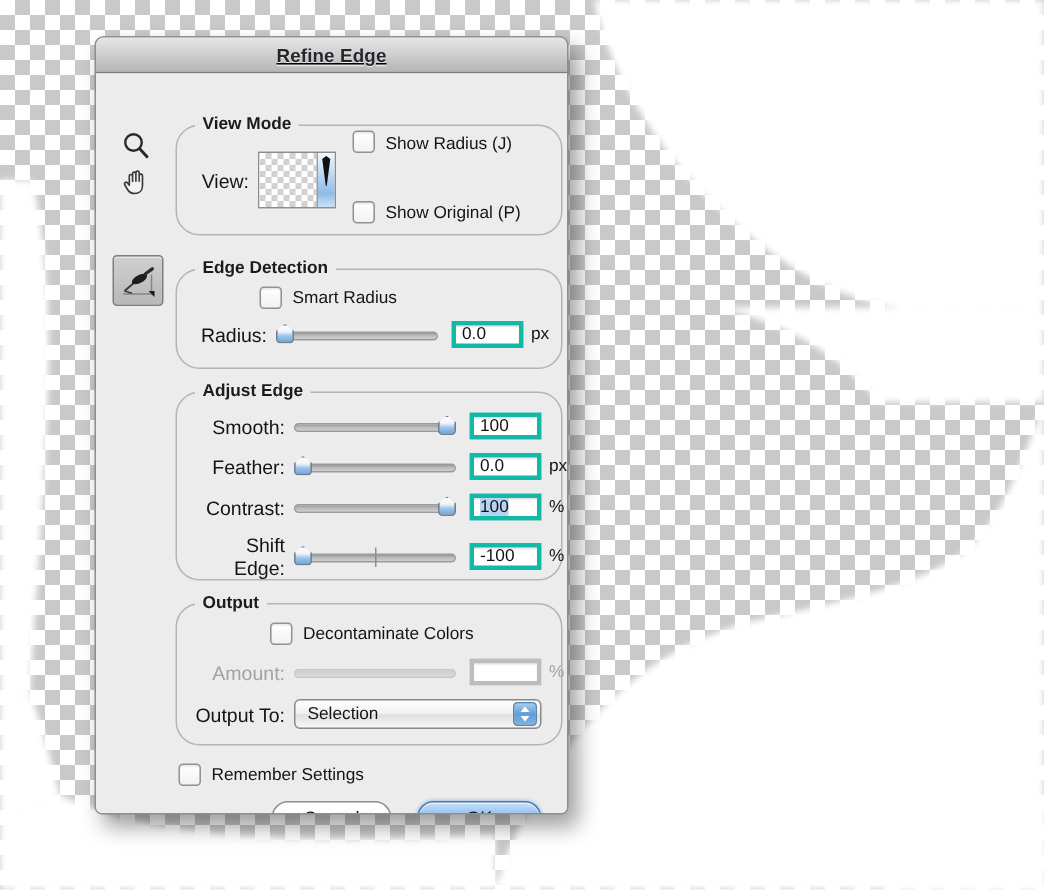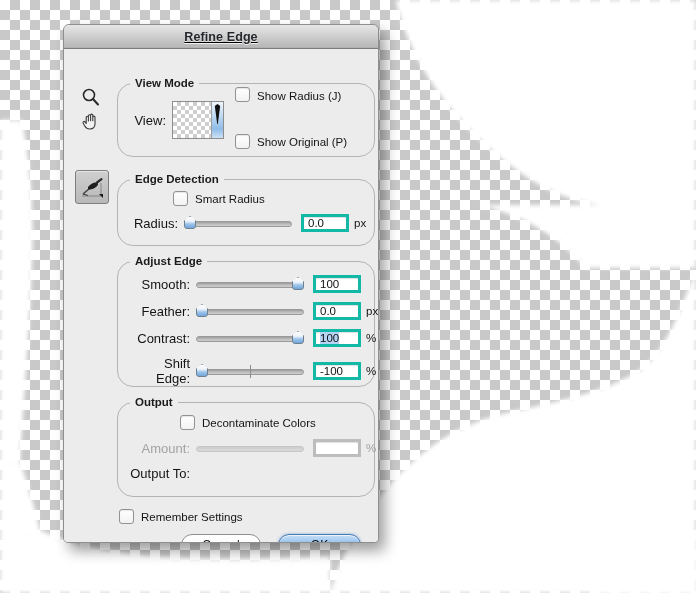--- a/index.html
+++ b/index.html
@@ -336,20 +336,29 @@
           <div class="track dim"></div>
         </div>
         <div class="field dim" style="margin-left:9px;">
           <span></span>
         </div>
         <span class="unit dim">%</span>
       </div>
 
       <div class="row" style="left:10px;top:63px;">
         <span class="lbl" style="width:62px;">Output To:</span>
+        <div id="output-popup" style="margin-left:6px;">
+          <span>Selection</span>
+          <span id="popup-arrows">
+            <svg width="8" height="12" viewBox="0 0 8 12">
+              <path d="M4,1 L7,4.6 L1,4.6 Z" fill="#ffffff"></path>
+              <path d="M4,11 L1,7.4 L7,7.4 Z" fill="#ffffff"></path>
+            </svg>
+          </span>
+        </div>
       </div>
     </div>
 
     <div id="remember-row">
       <span class="cb"></span>
       <span class="cb-label">Remember Settings</span>
     </div>
 
     <div class="btn" id="btn-cancel">
       <span>Cancel</span>

